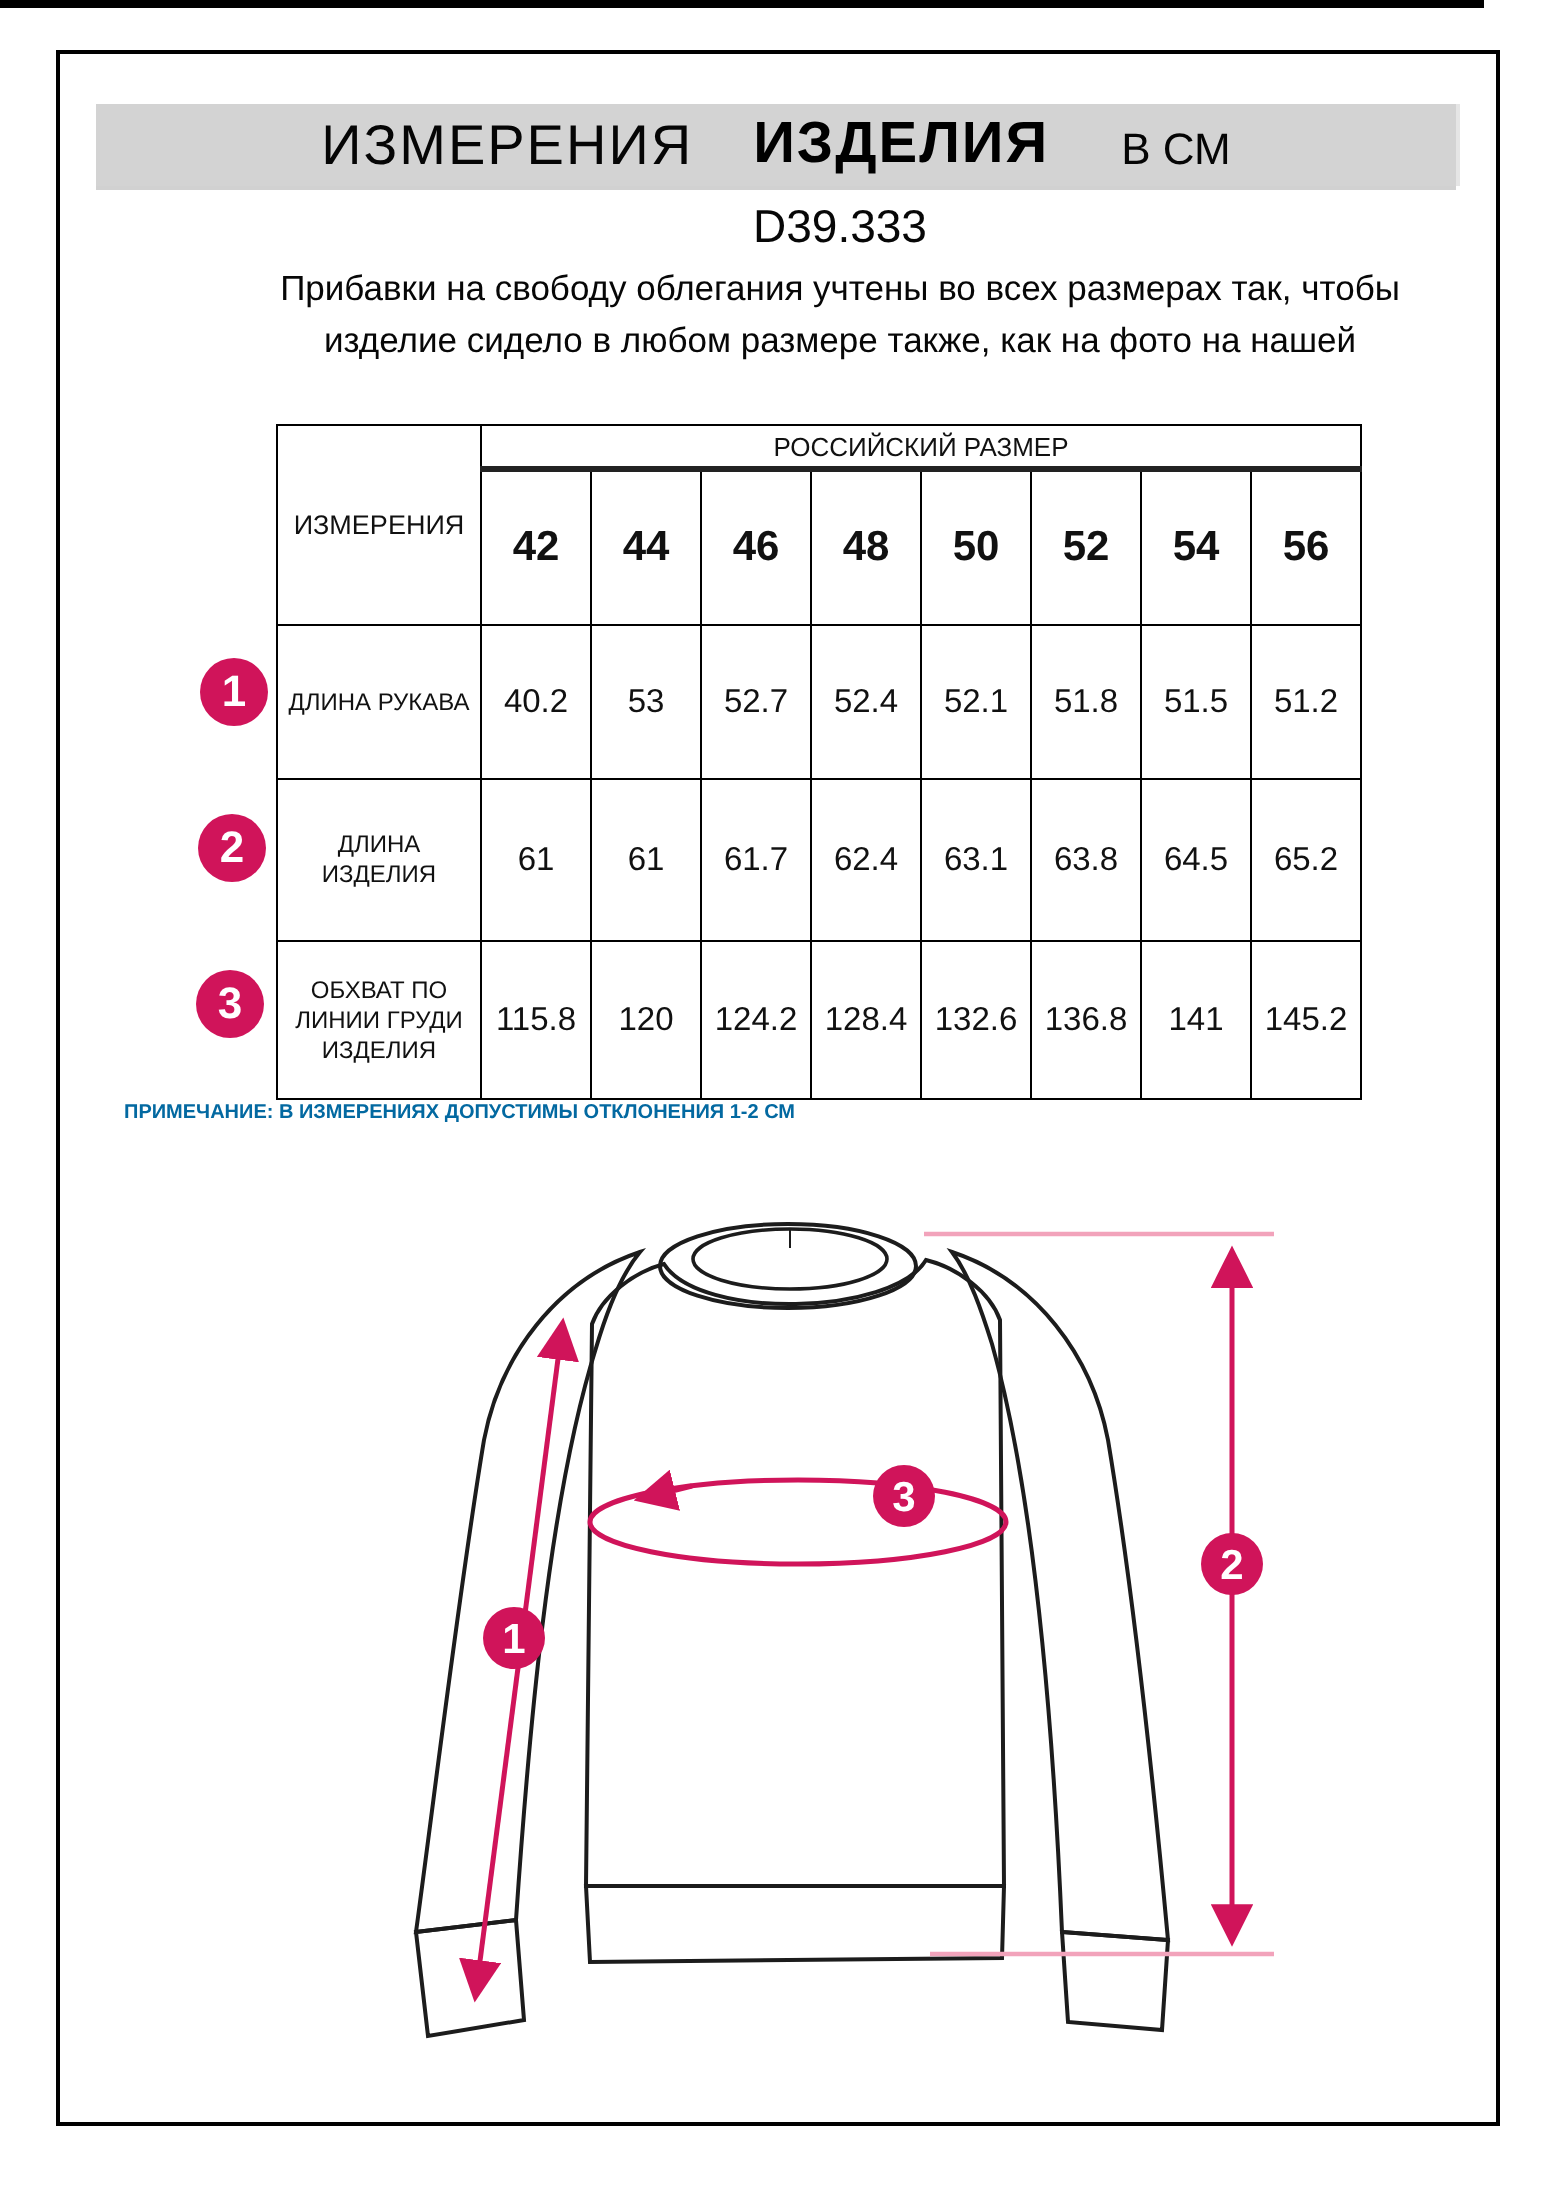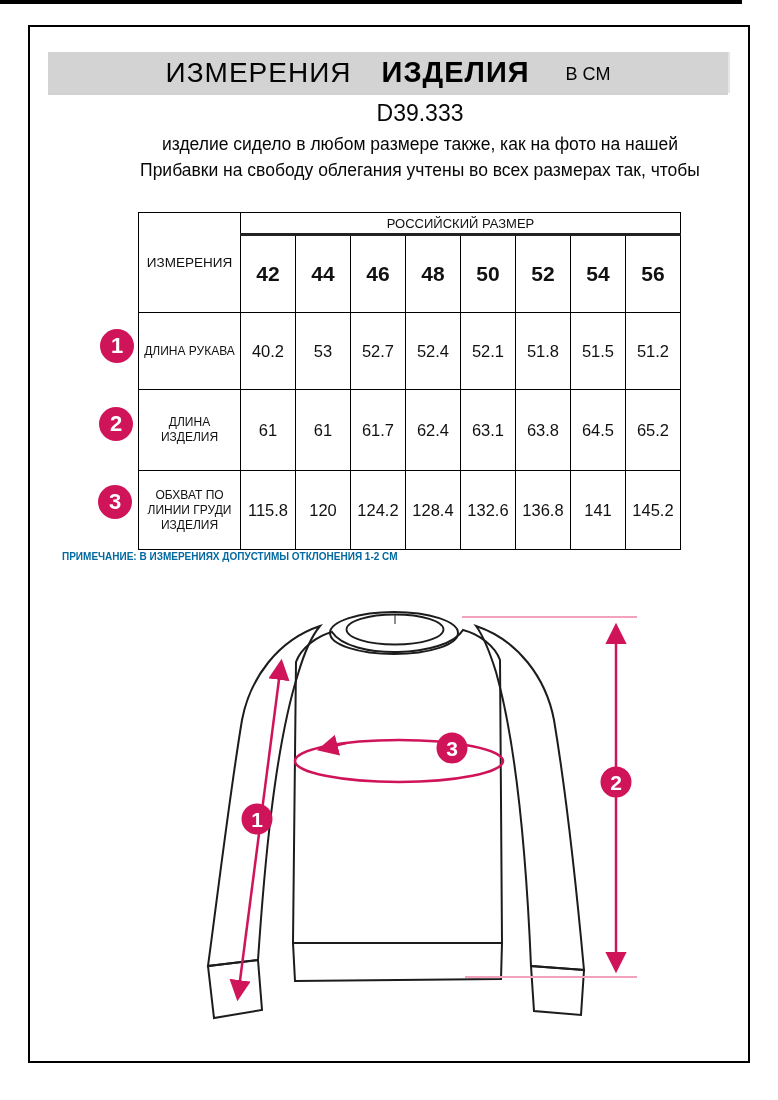--- a/index.html
+++ b/index.html
@@ -14,21 +14,21 @@
   
   .page-frame{left:28px;top:25px;width:718px;height:1034px;border:2px solid #000;}
   
   .title-bar{
     left:48px;top:52px;width:680px;height:41px;background:#d3d3d3;
     box-shadow:0 2px 0 rgba(0,0,0,.18), 2px 0 0 rgba(0,0,0,.10);
     display:flex;align-items:center;justify-content:center;gap:30px;
   }
   .title-main{font-size:28px;letter-spacing:1px;color:#050505;}
   .title-bold{font-size:29px;font-weight:bold;letter-spacing:1px;color:#000;text-align:right;}
-  .title-units{font-size:18px;color:#050505;margin-left:6px;margin-top:4px;}
+  .title-units{font-size:22px;color:#050505;margin-left:6px;margin-top:4px;}
   .product-code{left:90px;top:100px;width:660px;text-align:center;font-size:23px;color:#070707;}
   .description{left:70px;top:131px;width:700px;text-align:center;font-size:17.5px;line-height:26px;color:#070707;}
   
   table.size-table{
     left:138px;top:212px;position:absolute;border-collapse:collapse;table-layout:fixed;
     background:#fff;
   }
   table.size-table td,table.size-table th{
     border:1.5px solid #000;text-align:center;vertical-align:middle;
     padding:0 4px;font-weight:normal;overflow:hidden;
@@ -64,22 +64,22 @@
 
 <div class="abs title-bar">
   <span class="title-main">ИЗМЕРЕНИЯ</span>
   <span class="title-bold">ИЗДЕЛИЯ</span>
   <span class="title-units">В СМ</span>
 </div>
 
 <div class="abs product-code">D39.333</div>
 
 <div class="abs description">
+  <div>Прибавки на свободу облегания учтены во всех размерах так, чтобы</div>
   <div>изделие сидело в любом размере также, как на фото на нашей</div>
-  <div>Прибавки на свободу облегания учтены во всех размерах так, чтобы</div>
 </div>
 
 <table class="size-table">
   <colgroup>
     <col class="col-label">
       <col class="col-size">
       <col class="col-size">
       <col class="col-size">
     <col class="col-size">
       <col class="col-size">

